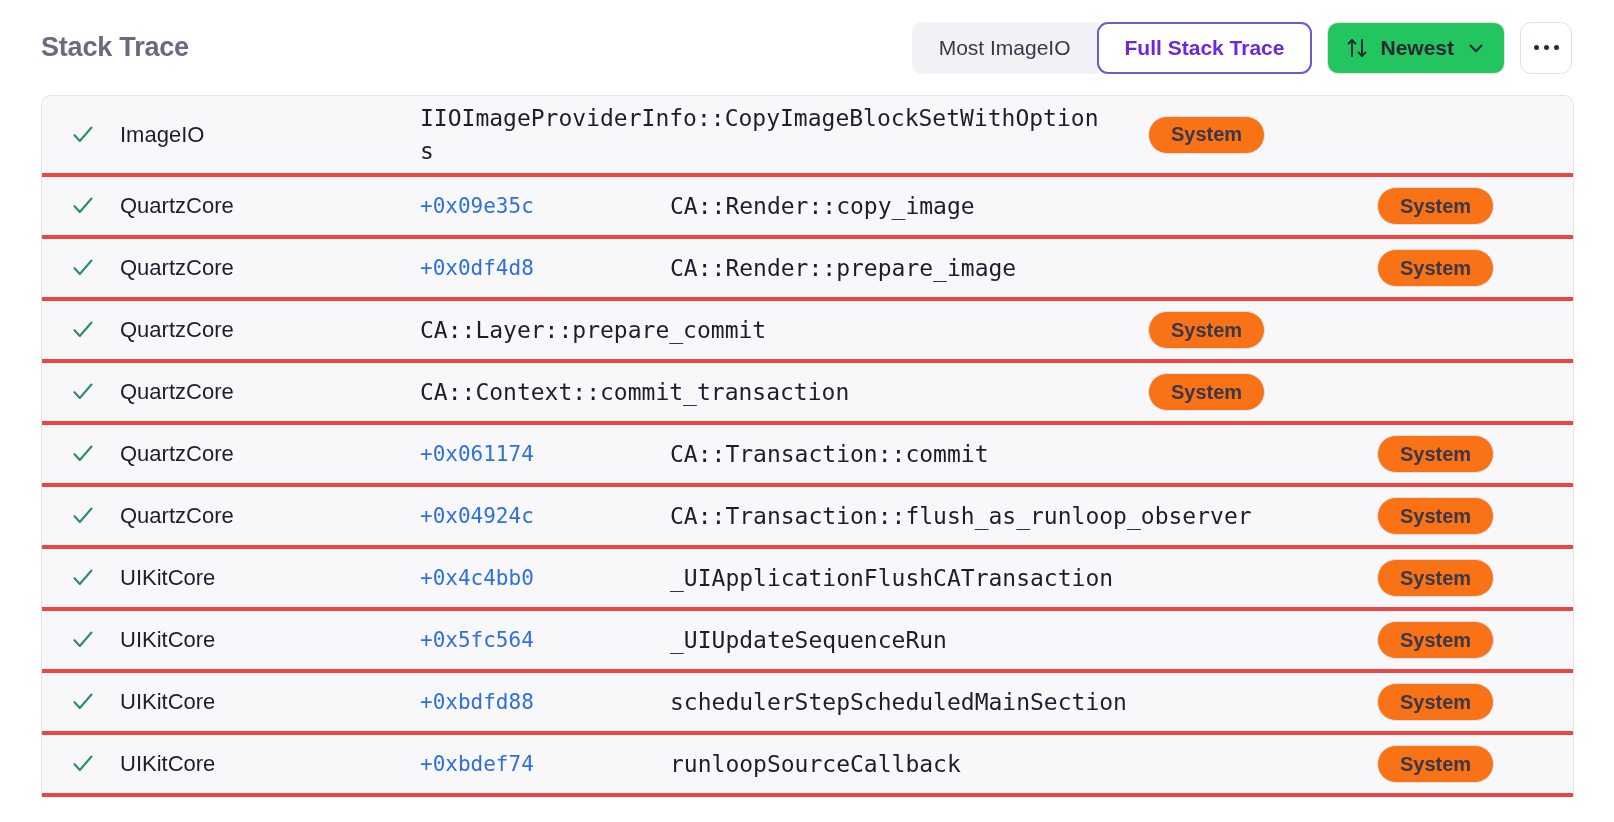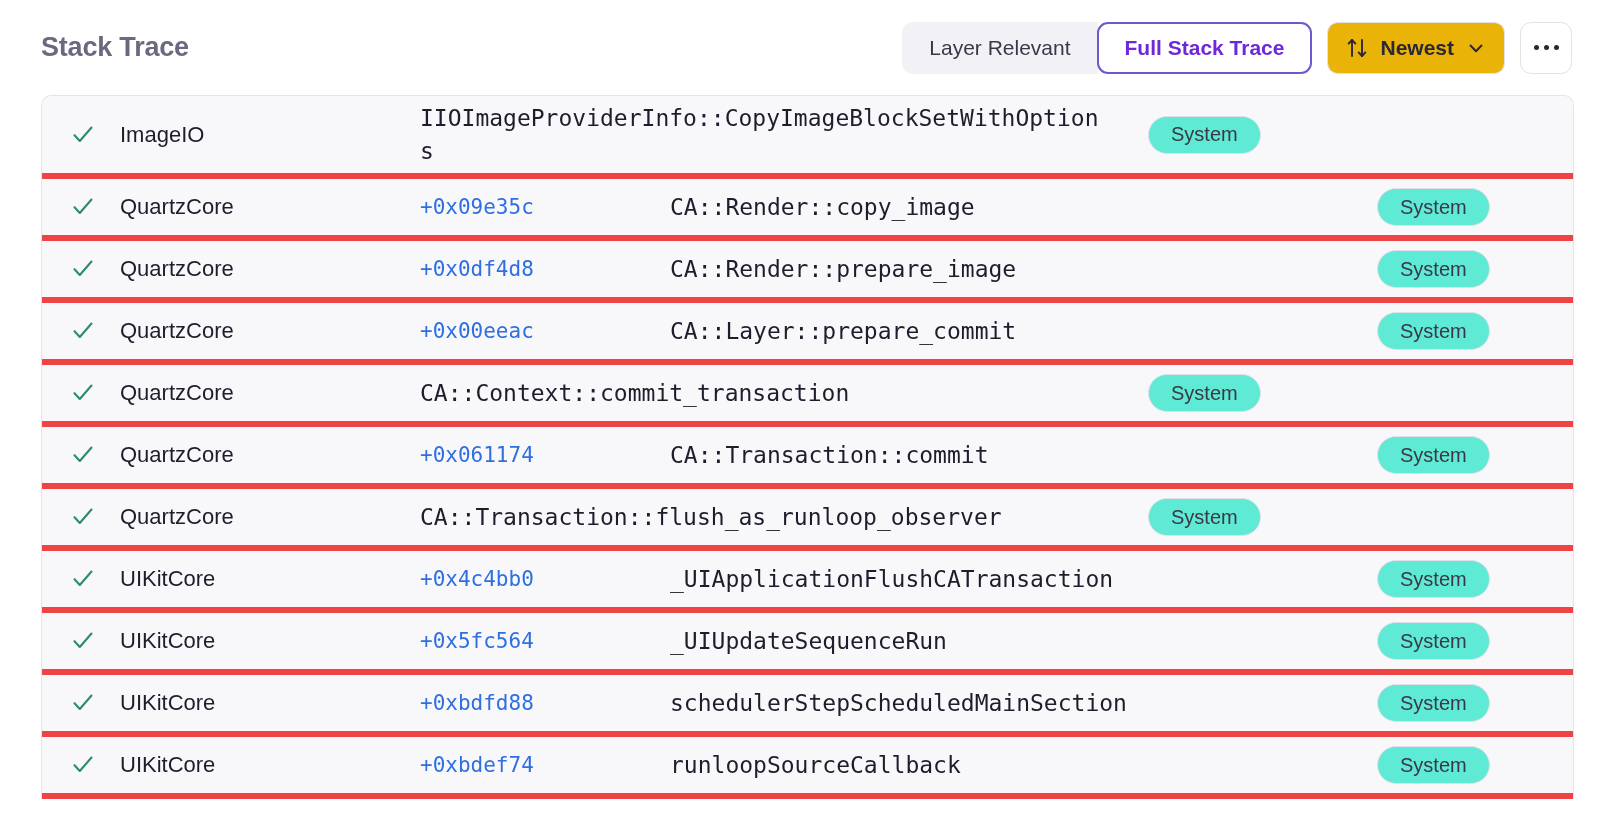--- a/index.html
+++ b/index.html
@@ -89,21 +89,21 @@
     z-index: 2;
   }
 
   
   .sort-btn {
     display: flex;
     align-items: center;
     gap: 12px;
     height: 52px;
     padding: 0 18px 0 18px;
-    background: #eab308;
+    background: #22c55e;
     border: 1px solid #e2e0e8;
     border-radius: 11px;
     box-sizing: border-box;
     cursor: pointer;
   }
   .sort-icon {
     display: inline-flex;
     align-items: center;
     justify-content: center;
     width: 22px;
@@ -163,21 +163,21 @@
     box-sizing: border-box;
     overflow: hidden;
     background: #f8f8fb;
   }
 
   .trace-row {
     display: flex;
     align-items: center;
     min-height: 62px;
     background: #f8f8fb;
-    border-bottom: 6px solid #ef4444;
+    border-bottom: 4px solid #ef4444;
     box-sizing: border-box;
     padding: 6px 0;
     cursor: pointer;
   }
   .trace-row.tall {
     min-height: 78px;
   }
 
   .cell-check {
     flex: 0 0 78px;
@@ -228,41 +228,42 @@
     justify-content: flex-start;
     padding-left: 14px;
     box-sizing: border-box;
   }
   .badge {
     display: inline-flex;
     align-items: center;
     justify-content: center;
     height: 38px;
     padding: 0 22px;
-    background: #5eead4;
+    background: #f97316;
     border: 1px solid #e2e0e8;
     border-radius: 19px;
     font-size: 20px;
     color: #3b3748;
     white-space: nowrap;
     box-sizing: border-box;
+    font-weight: bold;
   }
 </style>
 </head>
 <body>
 
 <div class="page">
 
   <div class="header">
     <div class="panel-title">Stack Trace</div>
 
     <div class="header-actions">
 
       <div class="segmented">
-        <div class="seg-btn first">Layer Relevant</div>
+        <div class="seg-btn first">Most ImageIO</div>
         <div class="seg-btn last selected">Full Stack Trace</div>
       </div>
 
       <div class="sort-btn">
         <span class="sort-icon">
           <svg width="22" height="24" viewBox="0 0 22 24" fill="none" stroke="currentColor" stroke-width="1.9" stroke-linecap="round" stroke-linejoin="round">
             <path d="M6 20 L6 4"></path>
               <path d="M2.6 7.6 L6 4 L9.4 7.6"></path>
             <path d="M16 4 L16 20"></path>
               <path d="M12.6 16.4 L16 20 L19.4 16.4"></path>
@@ -338,21 +339,20 @@
 
     <div class="trace-row">
       <div class="cell-check">
         <span class="check-icon">
           <svg width="26" height="26" viewBox="0 0 26 26" fill="none" stroke="currentColor" stroke-width="2.1" stroke-linecap="round" stroke-linejoin="round">
               <path d="M4.5 13.2 L9.8 19 L21.5 5.5"></path>
             </svg>
         </span>
       </div>
       <div class="cell-image">QuartzCore</div>
-      <div class="cell-offset">+0x00eeac</div>
       <div class="cell-func">CA::Layer::prepare_commit</div>
       <div class="cell-badge">
         <span class="badge">System</span>
       </div>
     </div>
 
     <div class="trace-row">
       <div class="cell-check">
         <span class="check-icon">
           <svg width="26" height="26" viewBox="0 0 26 26" fill="none" stroke="currentColor" stroke-width="2.1" stroke-linecap="round" stroke-linejoin="round">
@@ -385,20 +385,21 @@
 
     <div class="trace-row">
       <div class="cell-check">
         <span class="check-icon">
           <svg width="26" height="26" viewBox="0 0 26 26" fill="none" stroke="currentColor" stroke-width="2.1" stroke-linecap="round" stroke-linejoin="round">
               <path d="M4.5 13.2 L9.8 19 L21.5 5.5"></path>
             </svg>
         </span>
       </div>
       <div class="cell-image">QuartzCore</div>
+      <div class="cell-offset">+0x04924c</div>
       <div class="cell-func">CA::Transaction::flush_as_runloop_observer</div>
       <div class="cell-badge">
         <span class="badge">System</span>
       </div>
     </div>
 
     <div class="trace-row">
       <div class="cell-check">
         <span class="check-icon">
           <svg width="26" height="26" viewBox="0 0 26 26" fill="none" stroke="currentColor" stroke-width="2.1" stroke-linecap="round" stroke-linejoin="round">

